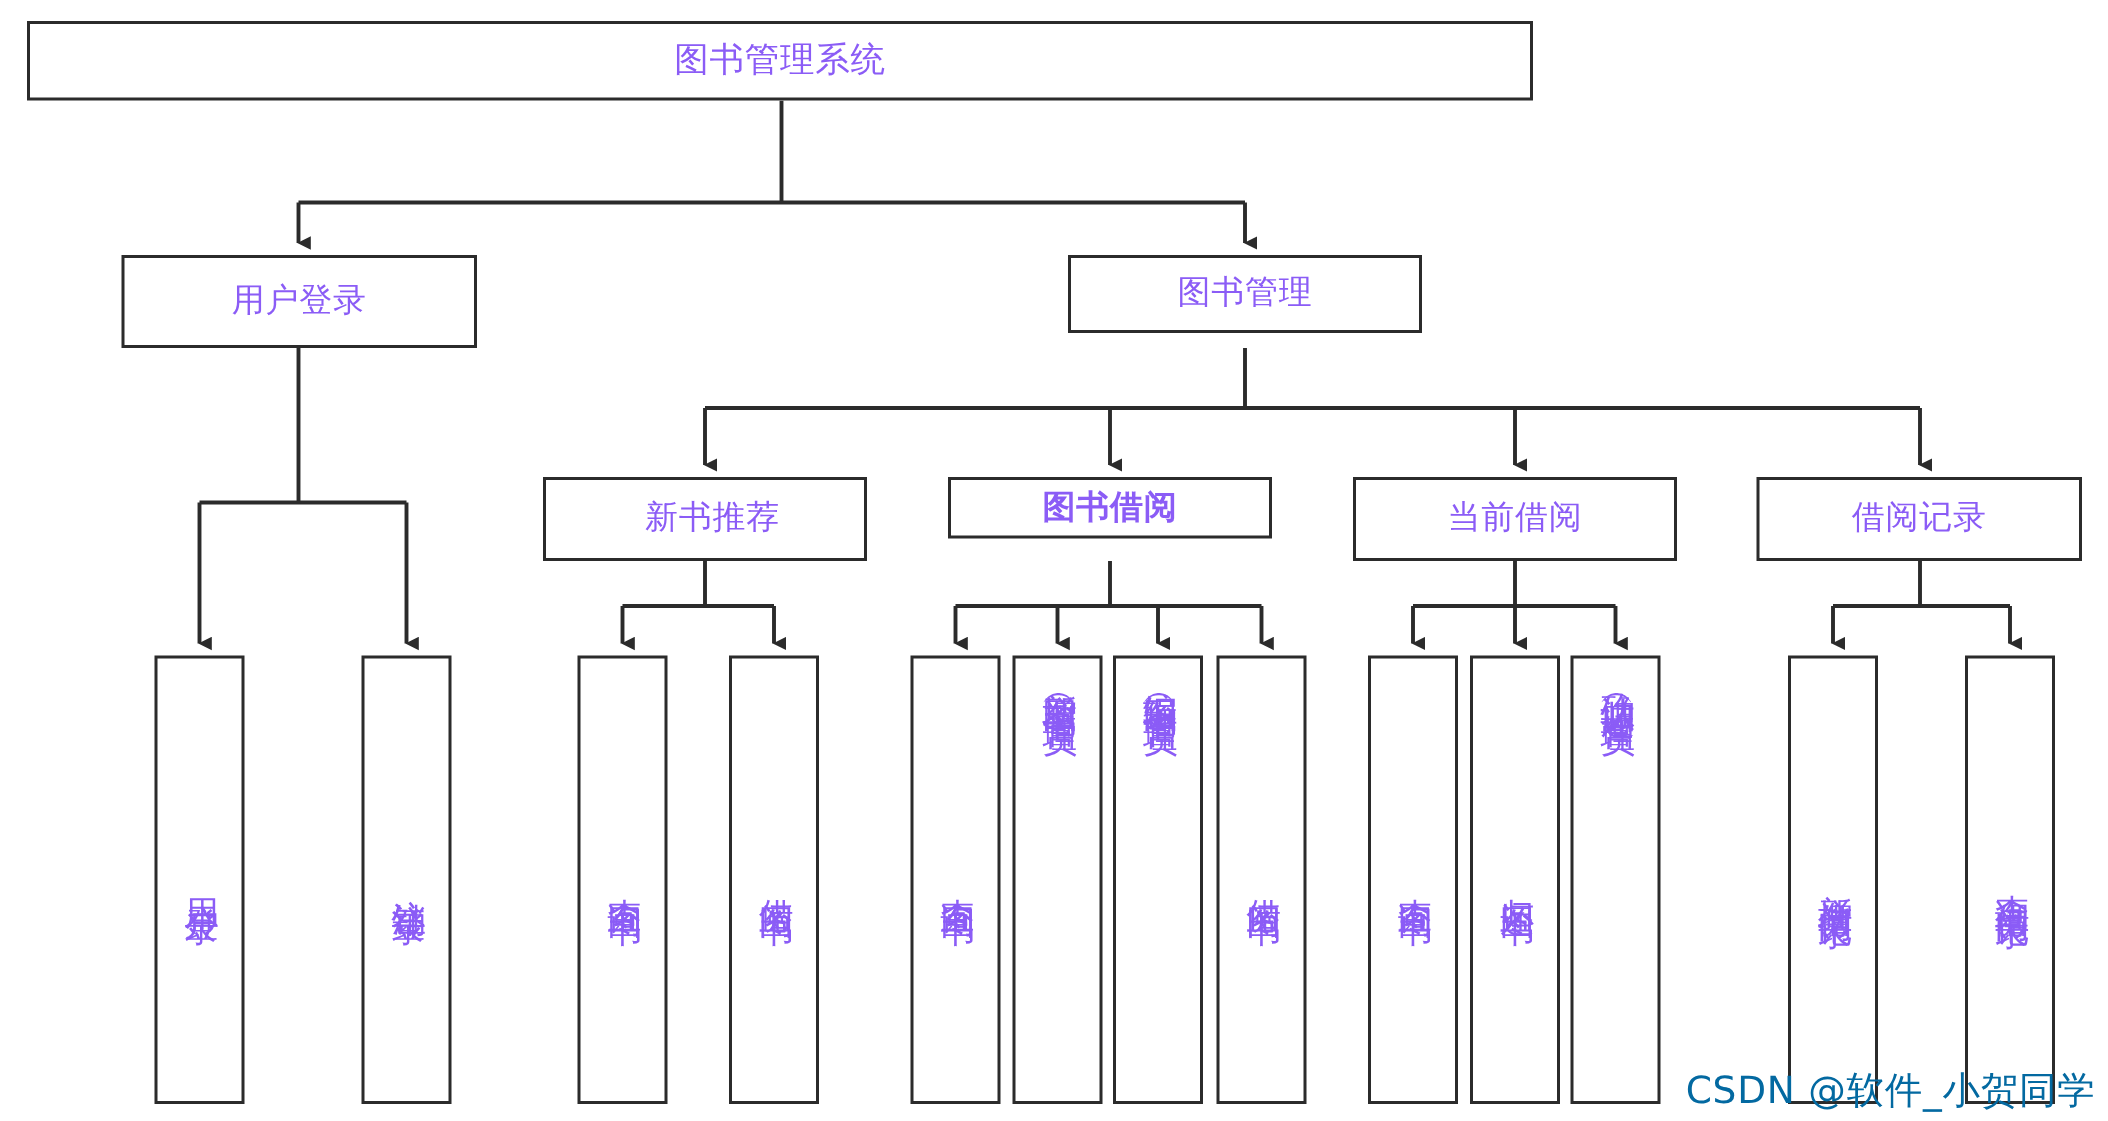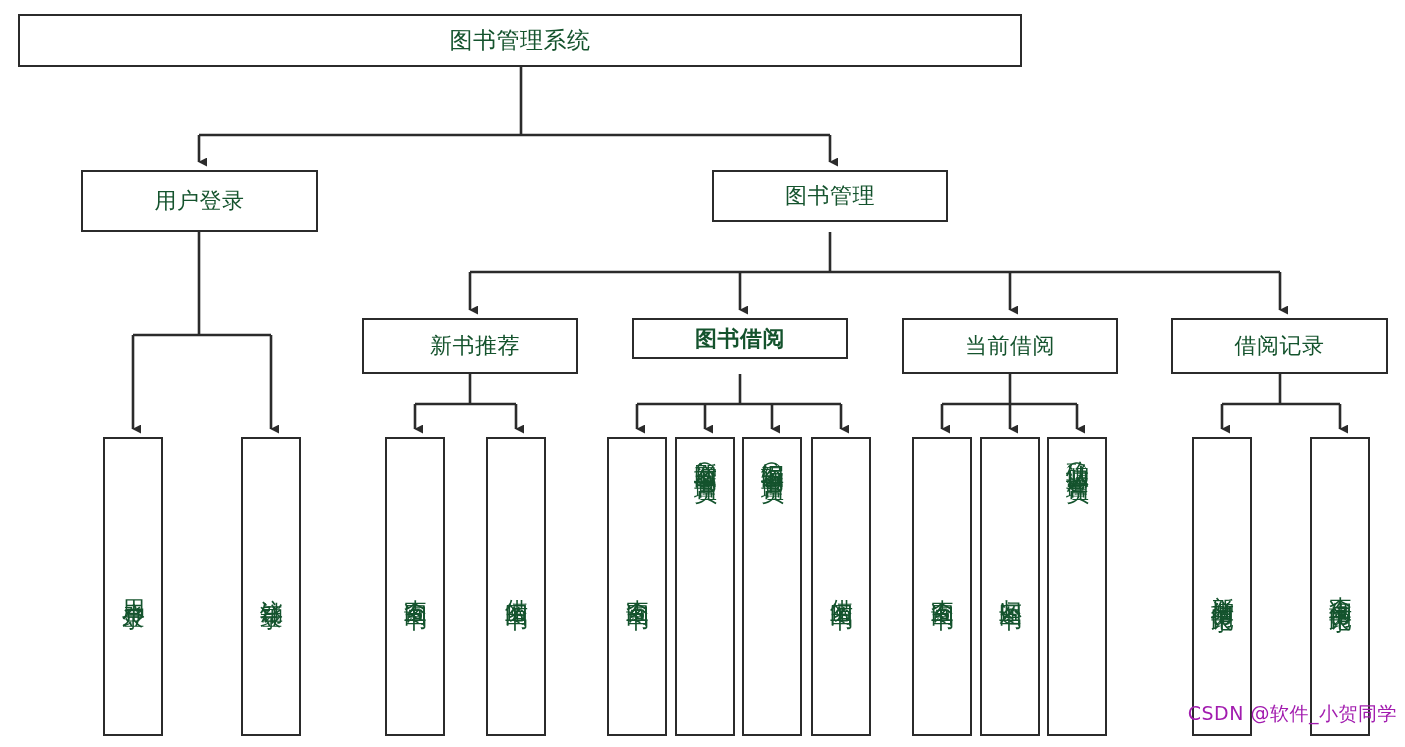--- a/index.html
+++ b/index.html
@@ -27,21 +27,21 @@
     pointer-events: none;
   }
   .node {
     position: absolute;
     box-sizing: border-box;
     border: 2px solid #2b2b2b;
     background: #ffffff;
     display: flex;
     align-items: center;
     justify-content: center;
-    color: #14532d;
+    color: #8b5cf6;
   }
   .node .label {
     font-size: 22px;
     line-height: 1.18;
     letter-spacing: 0.5px;
     white-space: nowrap;
   }
   .node.root .label { font-size: 23px; }
   .node.level2 .label { font-size: 22px; }
 
@@ -66,23 +66,23 @@
     align-items: center;
     justify-content: center;
   }
   .leafwrap.top {
     align-items: flex-start;
     padding-top: 4px;
   }
   .watermark {
     position: absolute;
     right: 8px;
-    bottom: 20px;
-    font-size: 19px;
-    color: #a21caf;
+    bottom: 4px;
+    font-size: 25px;
+    color: #0369a1;
     letter-spacing: 0.5px;
     white-space: nowrap;
     user-select: none;
   }
 </style>
 </head>
 <body>
 
 <div id="canvas">
 

